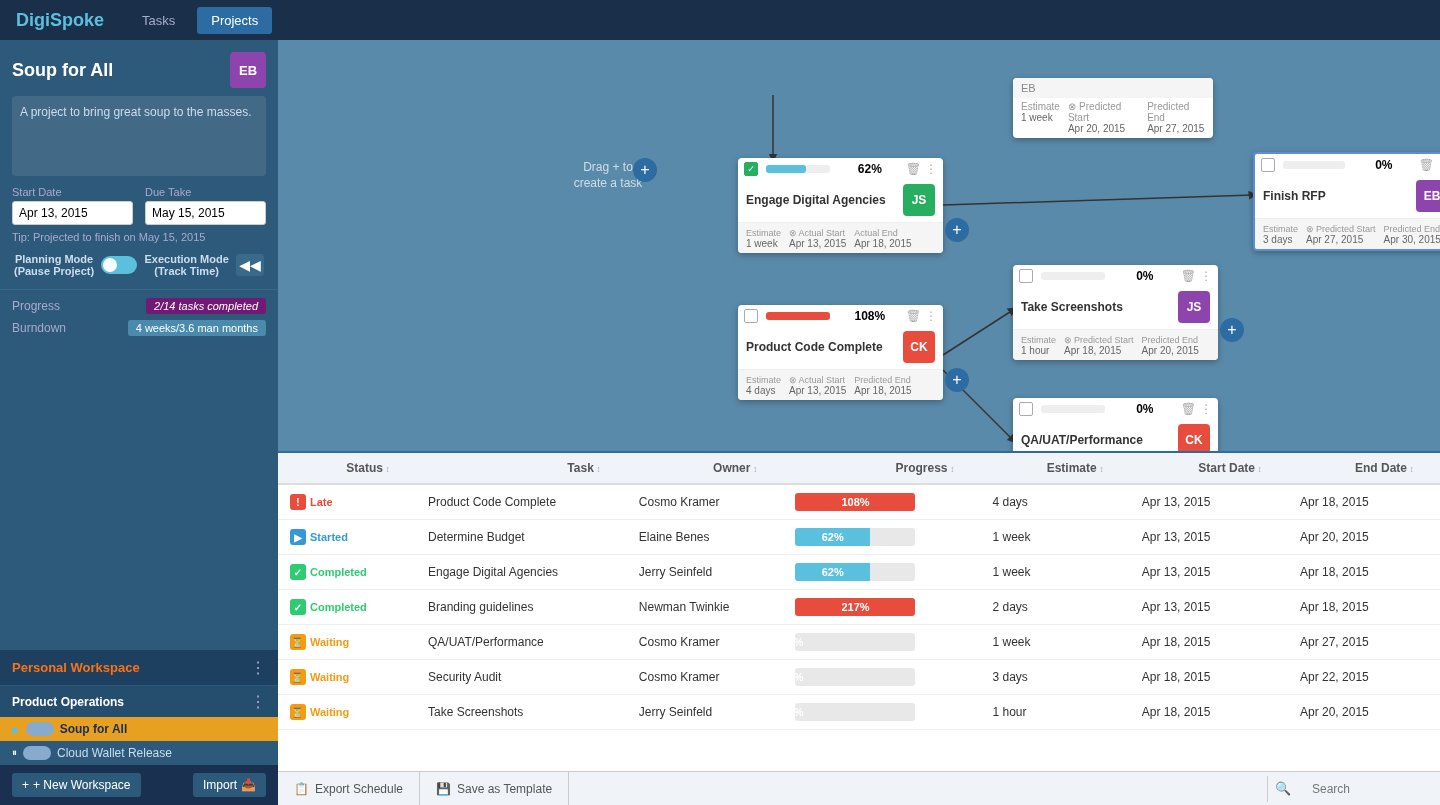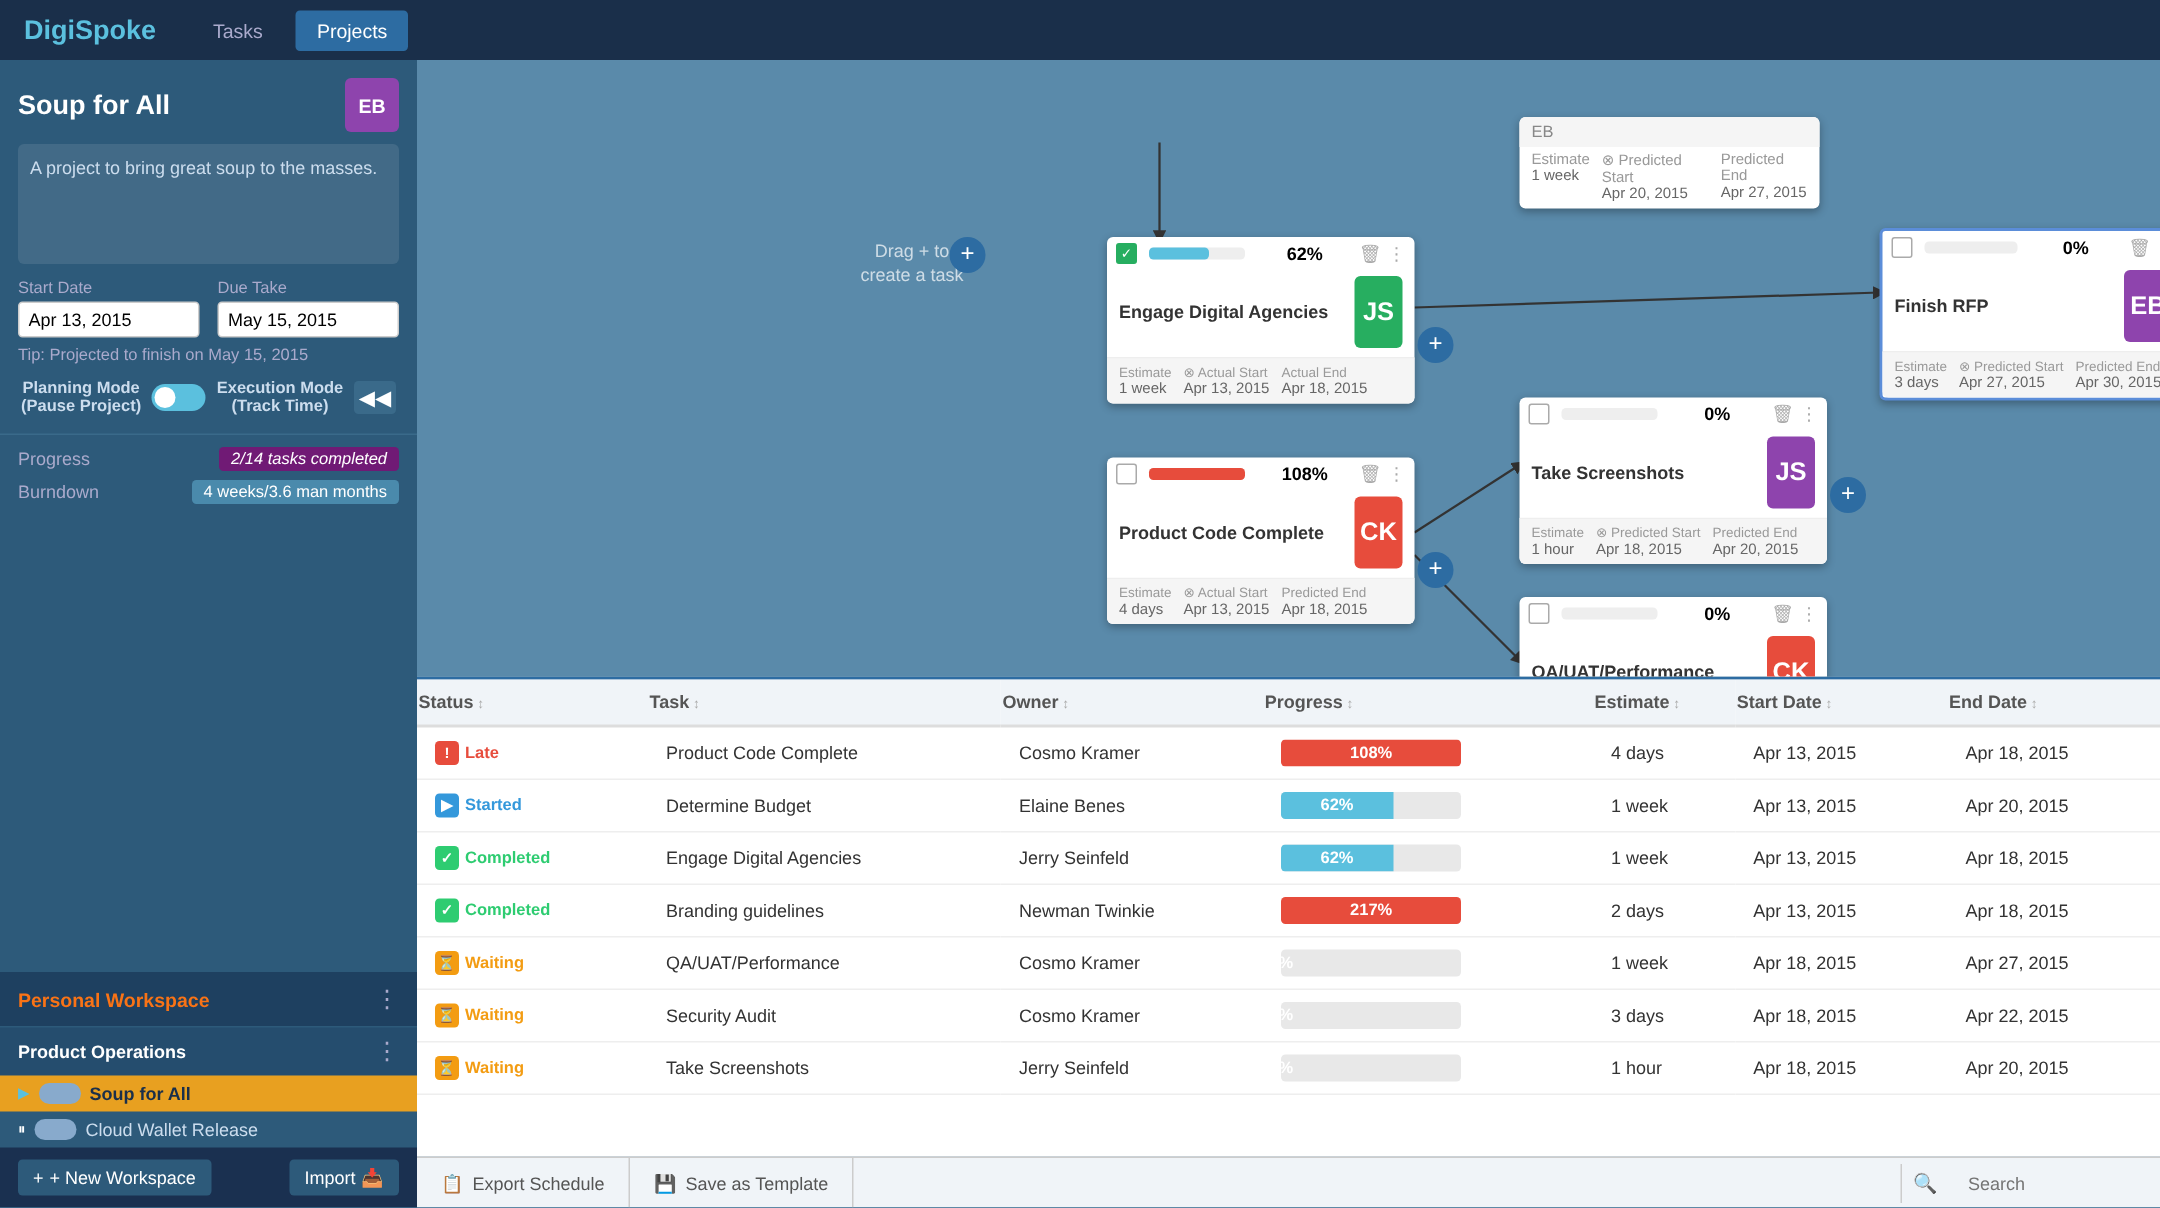--- a/index.html
+++ b/index.html
@@ -76,35 +76,35 @@
       width: 205px;
     }
     .card-header { display: flex; align-items: center; padding: 4px 6px; gap: 4px; }
     .card-checkbox { width: 14px; height: 14px; border: 1px solid #aaa; border-radius: 2px; flex-shrink: 0; }
     .card-checkbox.checked { background: #5bc0de; border-color: #5bc0de; }
     .card-percent { font-size: 12px; font-weight: bold; flex: 1; text-align: center; }
     .card-delete { color: #aaa; cursor: pointer; font-size: 12px; }
     .card-more { color: #aaa; cursor: pointer; font-size: 12px; }
     .card-body { padding: 4px 8px 6px; display: flex; align-items: center; justify-content: space-between; }
     .card-title { font-size: 12px; font-weight: bold; color: #333; flex: 1; }
-    .card-avatar { width: 32px; height: 48px; border-radius: 4px; display: flex; align-items: center; justify-content: center; color: white; font-size: 17px; font-weight: bold; flex-shrink: 0; }
+    .card-avatar { width: 32px; height: 32px; border-radius: 4px; display: flex; align-items: center; justify-content: center; color: white; font-size: 12px; font-weight: bold; flex-shrink: 0; }
     .card-footer { background: #f5f5f5; padding: 4px 8px; font-size: 10px; color: #666; border-top: 1px solid #eee; border-radius: 0 0 4px 4px; }
     .card-footer-row { display: flex; gap: 8px; flex-wrap: wrap; }
     .progress-bar-card { height: 6px; background: #eee; border-radius: 3px; margin: 2px 0; }
     .progress-fill { height: 100%; border-radius: 3px; }
     .progress-fill.blue { background: #5bc0de; }
     .progress-fill.red { background: #e74c3c; }
 
     
     .task-card.selected { border: 2px solid #5b8dd9; }
 
     
     .table-area { background: white; height: 320px; overflow-y: auto; border-top: 2px solid #2d6ca2; }
     table { width: 100%; border-collapse: collapse; }
-    thead th { background: #f0f4f8; padding: 8px 1px; text-align: left; font-size: 12px; color: #555; border-bottom: 2px solid #ddd; white-space: nowrap; cursor: pointer; }
+    thead th { background: #f0f4f8; padding: 8px 26px; text-align: right; font-size: 12px; color: #555; border-bottom: 2px solid #ddd; white-space: nowrap; cursor: pointer; }
     thead th:after { content: ' ↕'; font-size: 9px; color: #aaa; }
     tbody tr { border-bottom: 1px solid #eee; }
     tbody td { padding: 8px 12px; font-size: 12px; color: #333; }
     .status-badge { display: inline-flex; align-items: center; gap: 4px; font-size: 11px; font-weight: bold; }
 
     
     .bottom-bar { background: #f0f4f8; border-top: 1px solid #ccc; display: flex; align-items: center; gap: 0; height: 34px; }
     .bottom-bar-btn { background: transparent; border: none; border-right: 1px solid #ccc; padding: 6px 16px; font-size: 12px; color: #555; cursor: pointer; display: flex; align-items: center; gap: 6px; height: 100%; }
     .search-right { margin-left: auto; border-left: 1px solid #ccc; }
     .search-input-bottom { border: none; padding: 6px 12px; font-size: 12px; background: transparent; outline: none; width: 140px; }

